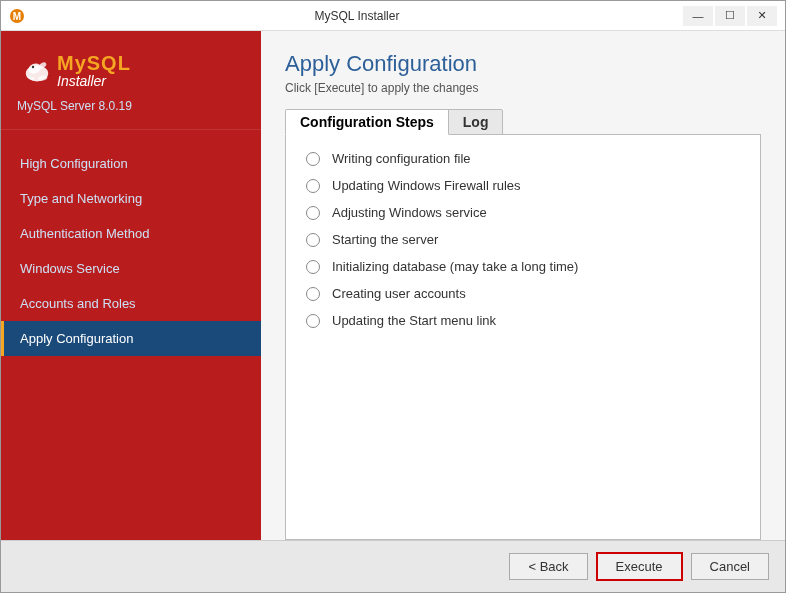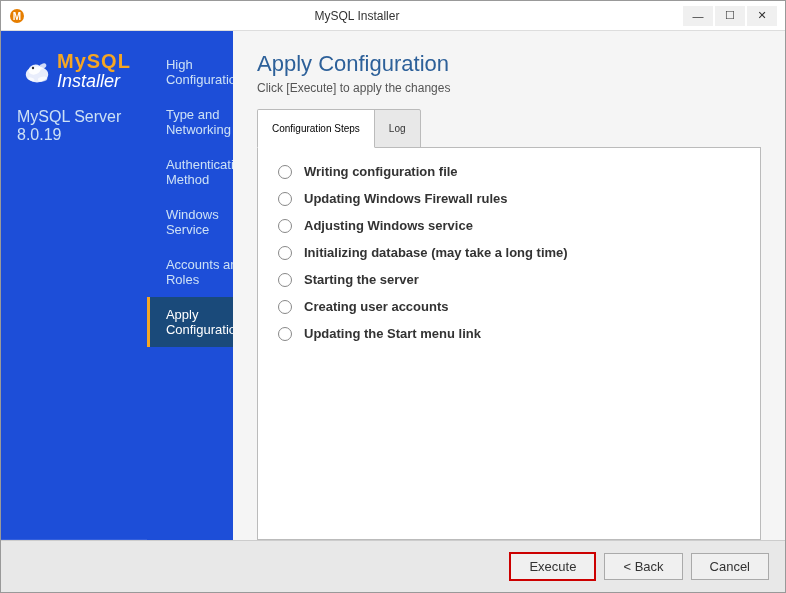--- a/index.html
+++ b/index.html
@@ -63,24 +63,24 @@
       justify-content: center;
       font-size: 11px;
       color: #333;
     }
     .main-content {
       display: flex;
       flex: 1;
       overflow: hidden;
     }
     .sidebar {
-      width: 232px;
-      background: #1d4ed8;
-      display: flex;
-      flex-direction: row;
+      width: 260px;
+      background: #b91c1c;
+      display: flex;
+      flex-direction: column;
       flex-shrink: 0;
     }
     .sidebar-header {
       padding: 20px 16px 16px 16px;
       border-bottom: 1px solid rgba(255,255,255,0.1);
     }
     .mysql-logo {
       display: flex;
       align-items: center;
       margin-bottom: 4px;
@@ -90,29 +90,29 @@
       flex-direction: column;
     }
     .mysql-label {
       font-size: 20px;
       font-weight: bold;
       color: #f5a623;
       line-height: 1;
       letter-spacing: 1px;
     }
     .mysql-installer-text {
-      font-size: 18px;
+      font-size: 14px;
       color: #fff;
       font-style: italic;
       line-height: 1.2;
     }
     .mysql-version {
-      font-size: 16px;
+      font-size: 12px;
       color: #cce0f5;
-      margin-top: 15px;
+      margin-top: 8px;
     }
     .sidebar-nav {
       padding: 16px 0;
     }
     .nav-item {
       padding: 10px 16px;
       color: #cce0f5;
       cursor: pointer;
       font-size: 13px;
       border-left: 3px solid transparent;
@@ -139,26 +139,27 @@
     .page-subtitle {
       font-size: 12px;
       color: #555;
       margin-bottom: 14px;
     }
     .tabs-bar {
       display: flex;
       margin-bottom: 0;
     }
     .tab {
-      padding: 13px 14px;
-      font-size: 10px;
+      padding: 4px 14px;
+      font-size: 14px;
       border: 1px solid #bbb;
       cursor: pointer;
       background: #e8e8e8;
       color: #333;
+      font-weight: bold;
     }
     .tab.active {
       background: #fff;
       border-bottom: 1px solid #fff;
       color: #000;
       z-index: 1;
     }
     .tab:first-child {
       border-radius: 2px 0 0 0;
     }
@@ -185,21 +186,20 @@
       border-radius: 50%;
       border: 1px solid #888;
       background: #fff;
       margin-right: 12px;
       flex-shrink: 0;
       display: inline-block;
     }
     .step-label {
       color: #333;
       font-size: 13px;
-      font-weight: bold;
     }
     .footer {
       height: 52px;
       background: #e8e8e8;
       border-top: 1px solid #ccc;
       display: flex;
       align-items: center;
       justify-content: flex-end;
       padding: 0 16px;
       gap: 8px;
@@ -294,36 +294,36 @@
         <div class="step-item">
           <span class="step-radio"></span>
           <span class="step-label">Updating Windows Firewall rules</span>
         </div>
         <div class="step-item">
           <span class="step-radio"></span>
           <span class="step-label">Adjusting Windows service</span>
         </div>
         <div class="step-item">
           <span class="step-radio"></span>
+          <span class="step-label">Starting the server</span>
+        </div>
+        <div class="step-item">
+          <span class="step-radio"></span>
           <span class="step-label">Initializing database (may take a long time)</span>
-        </div>
-        <div class="step-item">
-          <span class="step-radio"></span>
-          <span class="step-label">Starting the server</span>
         </div>
         <div class="step-item">
           <span class="step-radio"></span>
           <span class="step-label">Creating user accounts</span>
         </div>
         <div class="step-item">
           <span class="step-radio"></span>
           <span class="step-label">Updating the Start menu link</span>
         </div>
       </div>
     </div>
   </div>
 
   <div class="footer">
+    <button class="btn">&lt; Back</button>
     <button class="btn primary">Execute</button>
-    <button class="btn">&lt; Back</button>
     <button class="btn">Cancel</button>
   </div>
 </div>
 
 </body></html>

